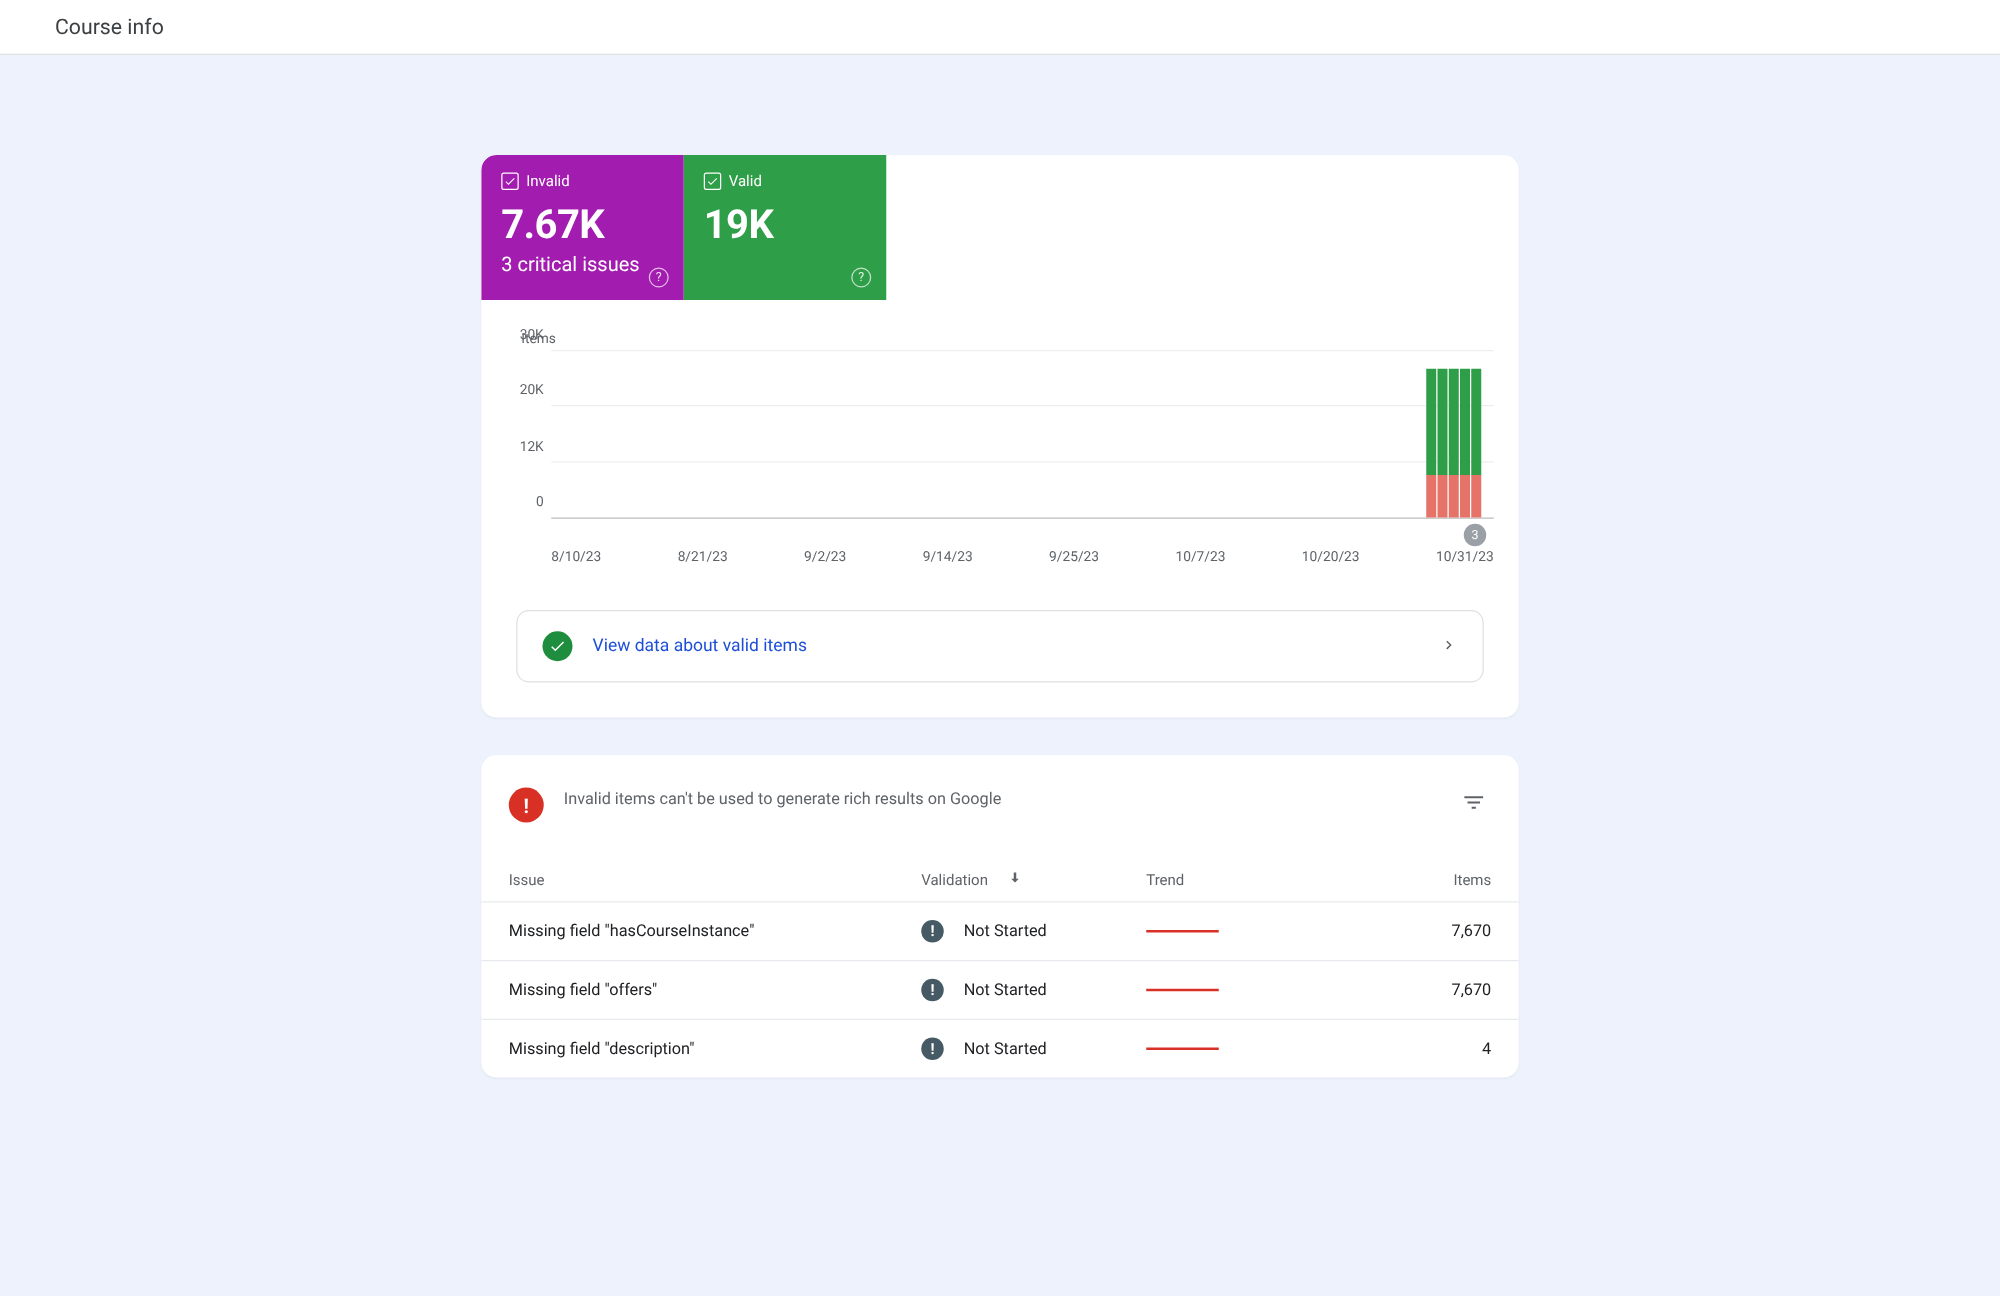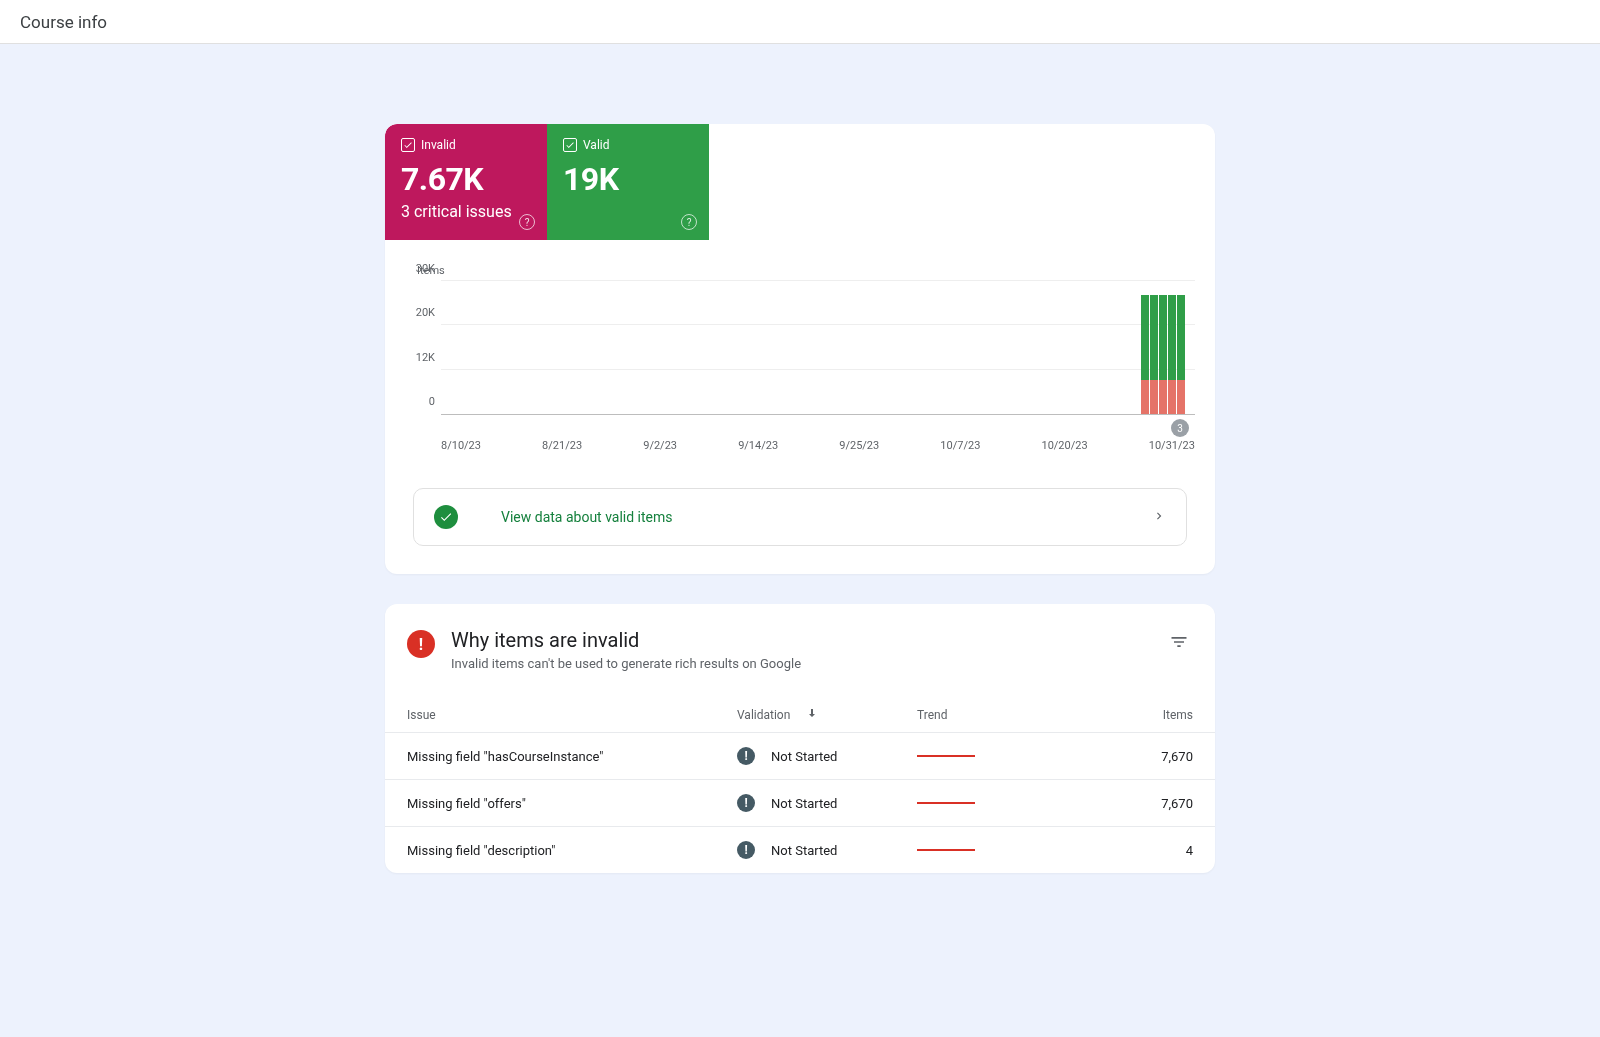--- a/index.html
+++ b/index.html
@@ -13,20 +13,21 @@
   background: #fff;
   border-bottom: 1px solid #e0e0e0;
   padding: 12px 20px;
   height: 44px;
   display: flex;
   align-items: center;
 }
 .header-title {
   font-size: 17px;
   color: #3c4043;
+  margin-left: 24px;
 }
 .content {
   max-width: 830px;
   margin: 80px auto 0;
   padding-bottom: 40px;
 }
 .card {
   background: #fff;
   border-radius: 12px;
   overflow: hidden;
@@ -36,21 +37,21 @@
   display: flex;
 }
 .stat-card {
   width: 162px;
   height: 116px;
   padding: 14px 16px 12px;
   color: #fff;
   position: relative;
   cursor: pointer;
 }
-.stat-card.invalid { background: #be185d; border-top-left-radius: 12px; }
+.stat-card.invalid { background: #a21caf; border-top-left-radius: 12px; }
 .stat-card.valid { background: #2f9e48; }
 .stat-header {
   display: flex;
   align-items: center;
   gap: 6px;
   font-size: 12px;
 }
 .stat-checkbox {
   width: 14px; height: 14px;
   border: 1.5px solid #fff;
@@ -150,21 +151,21 @@
   gap: 16px;
   cursor: pointer;
 }
 .link-row-icon {
   width: 24px; height: 24px;
   border-radius: 50%;
   background: #1e8e3e;
   display: flex; align-items: center; justify-content: center;
 }
 .link-row-icon svg { width: 14px; height: 14px; fill: #fff; }
-.link-row-text { font-size: 14px; color: #15803d; flex: 1; margin-left: 27px; }
+.link-row-text { font-size: 14px; color: #1d4ed8; flex: 1; }
 .link-row-chevron svg { width: 14px; height: 14px; fill: #5f6368; }
 
 .card2 { margin-top: 30px; padding: 24px 0 0; }
 .sec-header {
   display: flex;
   align-items: flex-start;
   gap: 16px;
   padding: 0 22px 18px;
 }
 .sec-icon {
@@ -318,21 +319,20 @@
             <path d="M8.6 16.6 13.2 12 8.6 7.4 10 6l6 6-6 6z"></path>
           </svg>
       </span>
     </div>
   </div>
 
   <div class="card card2">
     <div class="sec-header">
       <div class="sec-icon">!</div>
       <div>
-        <div class="sec-title">Why items are invalid</div>
         <div class="sec-sub">Invalid items can't be used to generate rich results on Google</div>
       </div>
       <div class="sec-filter">
         <svg viewBox="0 0 24 24">
             <path d="M10 18h4v-2h-4v2zM3 6v2h18V6H3zm3 7h12v-2H6v2z"></path>
           </svg>
       </div>
     </div>
 
     <div class="table">

